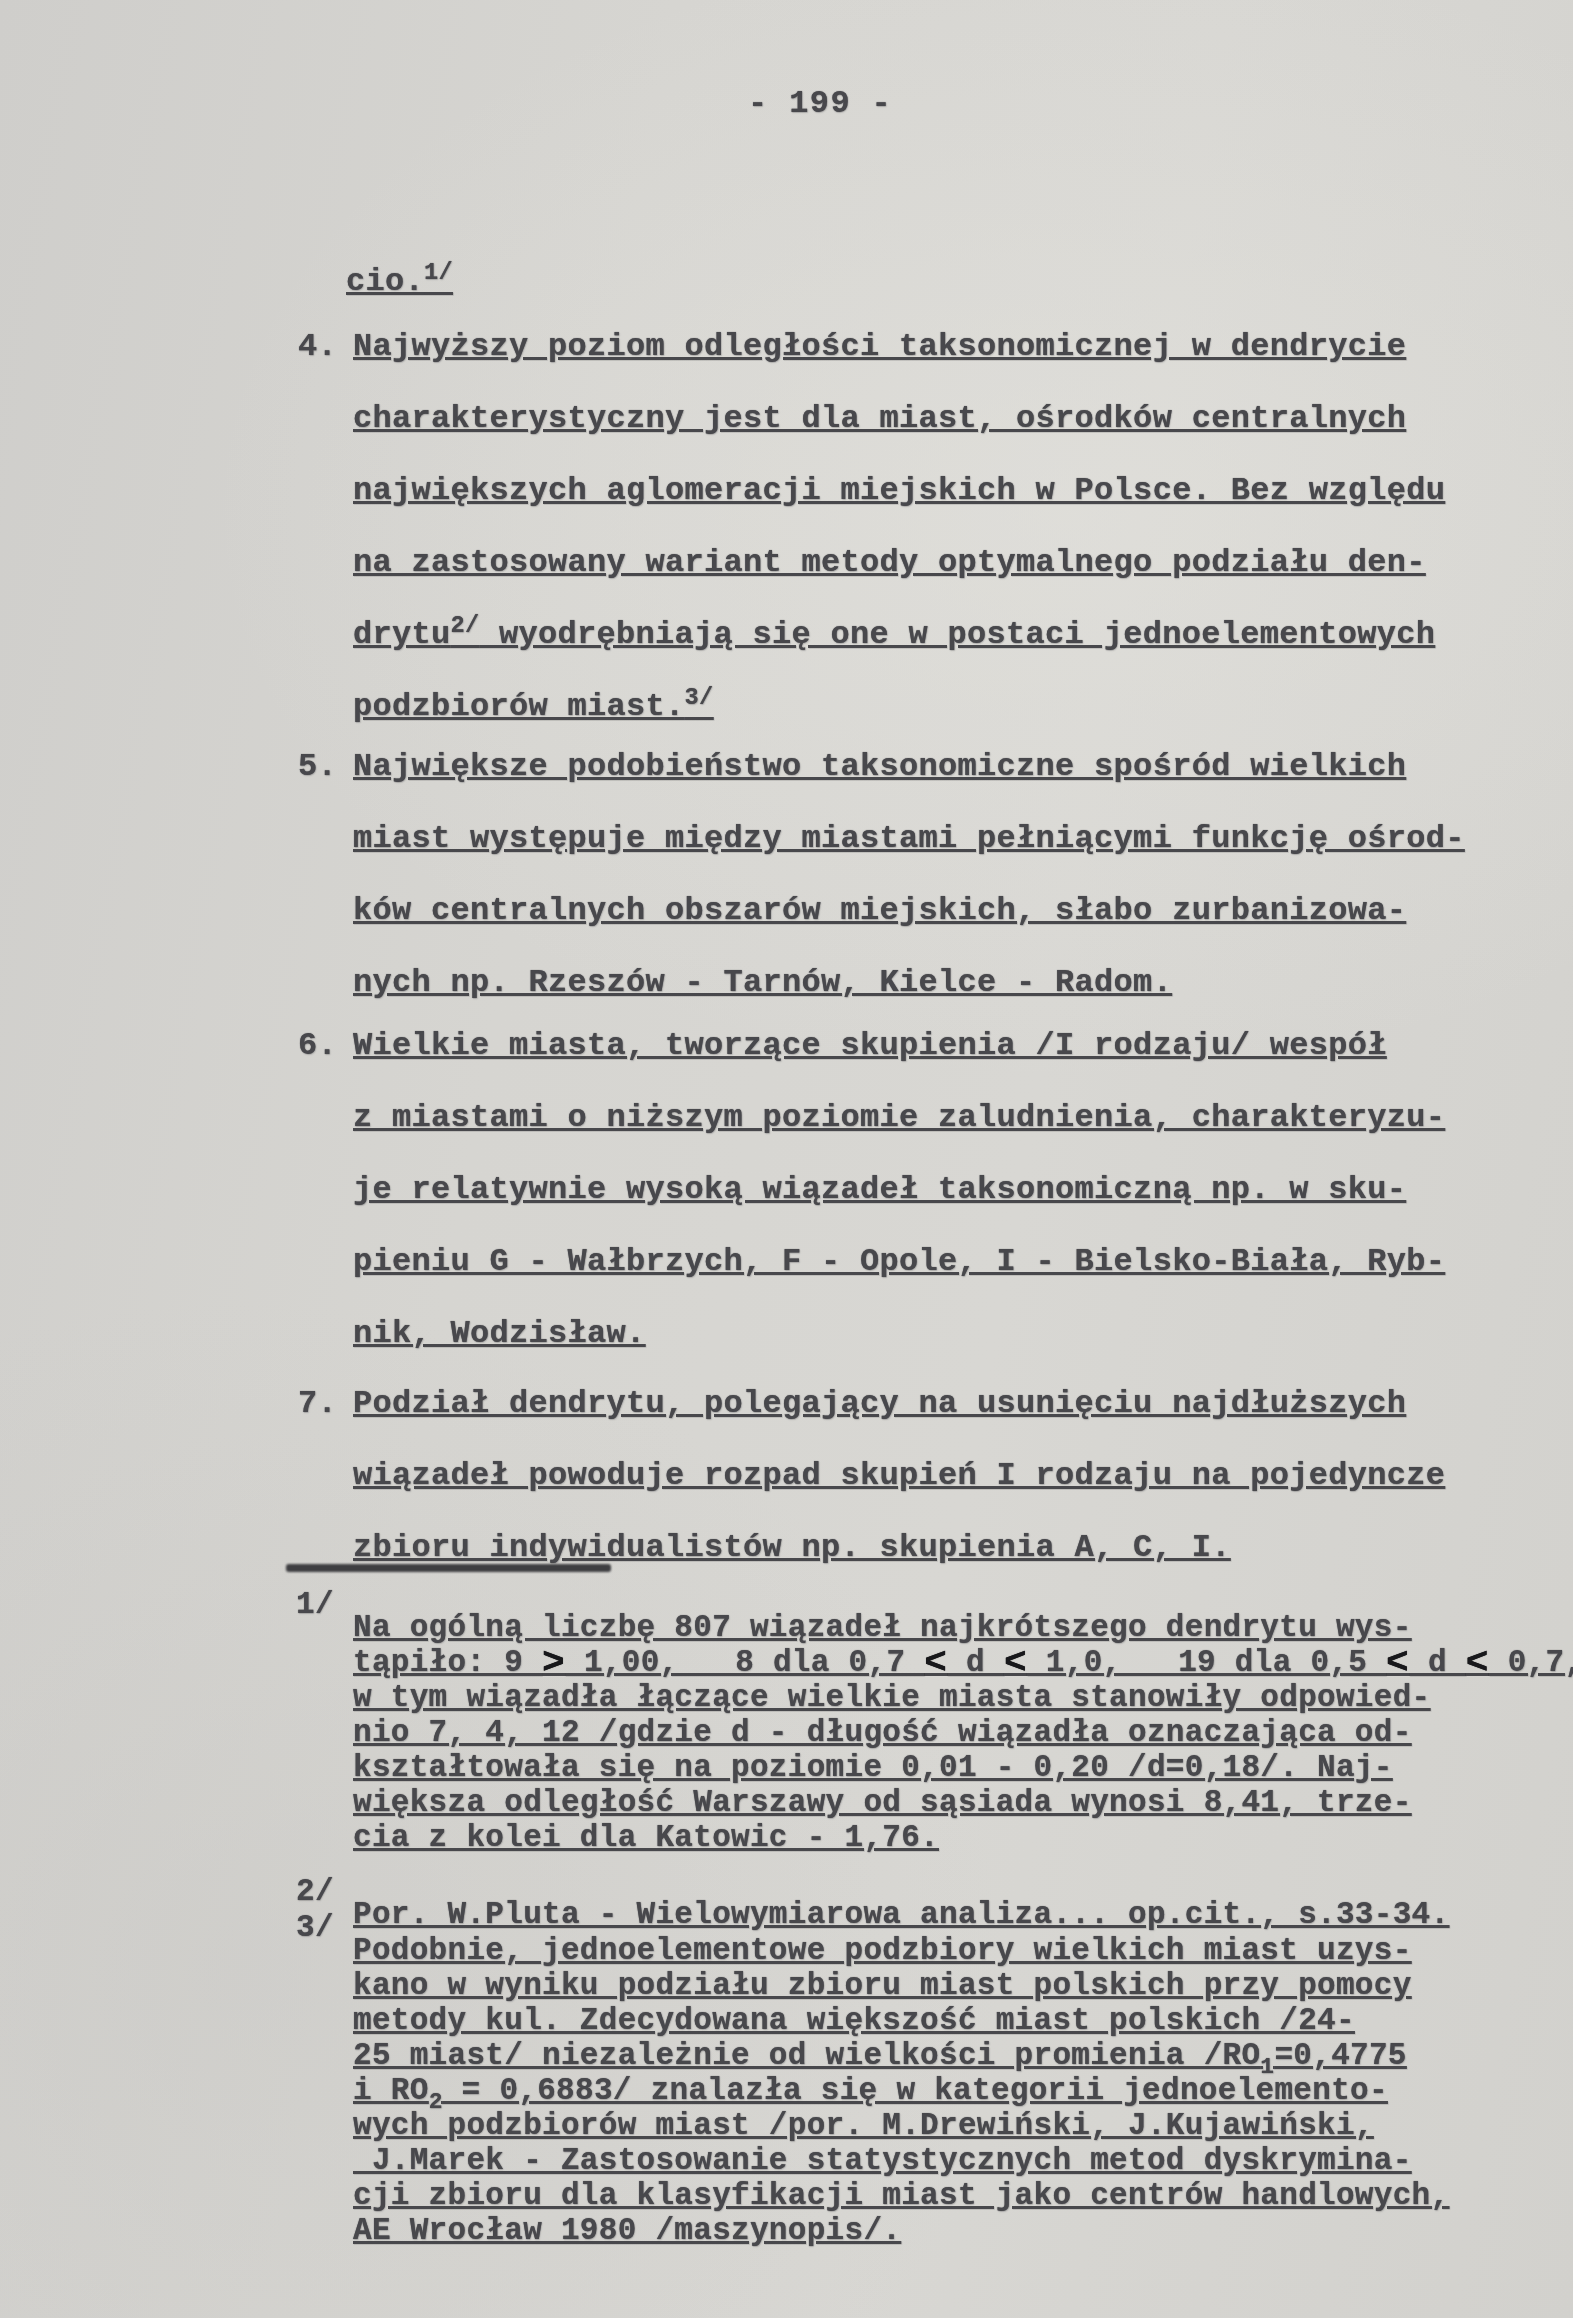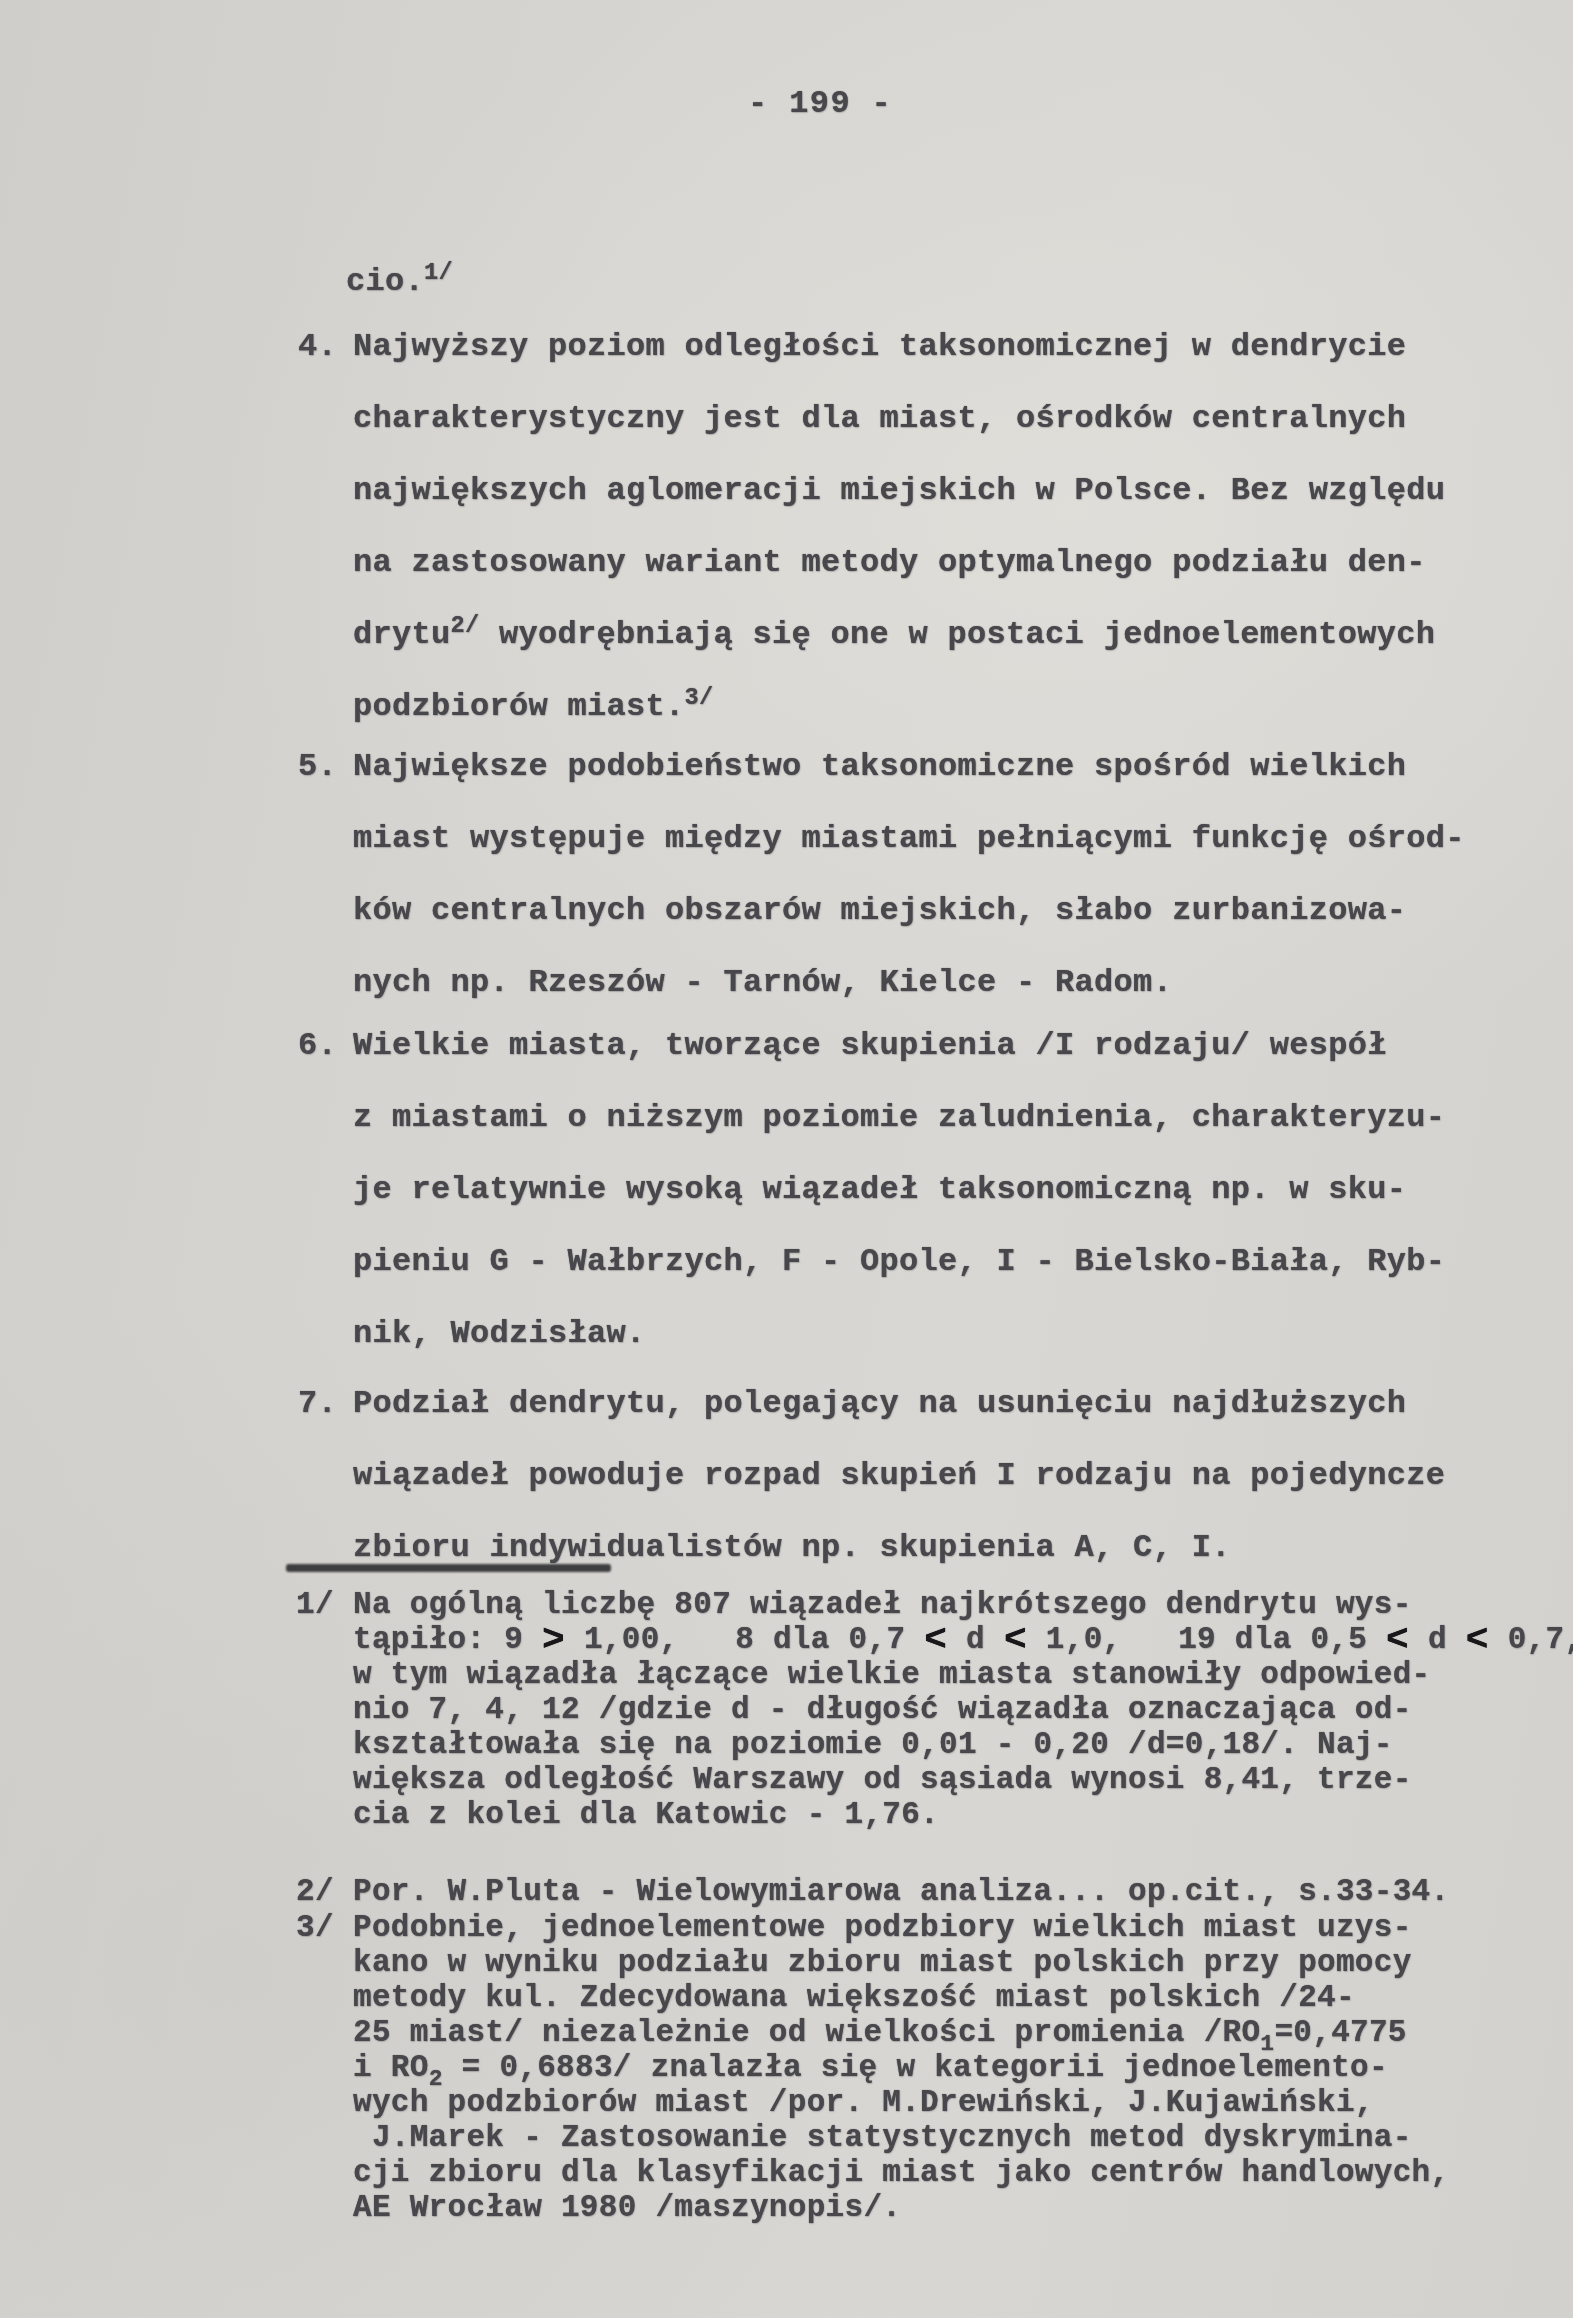--- a/index.html
+++ b/index.html
@@ -13,39 +13,39 @@
       radial-gradient(ellipse 1095px 958px at 15% 85%, rgba(200,199,196,.45), rgba(200,199,196,0) 70%),
       linear-gradient(100deg, #cfcecb 0%, #d6d5d1 34%, #d8d7d3 62%, #d2d1cd 100%);
     font-family:"Liberation Mono","DejaVu Sans Mono",monospace;
     color:#48484c;
   }
   .content { position:absolute; inset:0; filter:blur(0.4px); }
   .txt { font-weight:700; letter-spacing:0.3px;
          text-shadow:0 0 1.1px rgba(72,72,76,.85), 0.7px 0.7px 1.4px rgba(72,72,76,.25); }
   .main  { font-size:32px; line-height:72px; }
   .fnote { font-size:31px; line-height:35px; }
-  .line { white-space:pre; }
+  .line { white-space:pre;text-decoration:underline; }
 
   .pageno { position:absolute; top:68px; left:748px; letter-spacing:1.4px; }
   .intro  { position:absolute; top:246px; left:346px; }
 
   .item { position:absolute; left:0; width:100%; }
   .item .num  { position:absolute; left:298px; top:0; }
   .item .lines { margin-left:353px; margin-right:103px; }
   .item-4 { top:311px; }
   .item-5 { top:731px; }
   .item-6 { top:1010px; }
   .item-7 { top:1368px; }
 
   .fsep { position:absolute; left:286px; top:1564px; width:325px; height:8.2px;
           background:#3e3e41; border-radius:2.7px; filter:blur(1px); }
 
   .fn { position:absolute; left:0; width:100%; }
   .fn .num   { position:absolute; left:296px; top:0; }
-  .fn .lines { margin-left:353px; margin-right:41px; }
+  .fn .lines { margin-left:353px; margin-right:41px;margin-top:23px; }
   .fn-1 { top:1587px; }
   .fn-2 { top:1874px; }
   .fn-3 { top:1910px; }
 
   sup { font-size:.74em; position:relative; top:-.45em; vertical-align:baseline; line-height:0; }
   sub { font-size:.74em; position:relative; top:.38em;  vertical-align:baseline; line-height:0; }
   .ink { color:#18181b; font-size:1.22em; line-height:0; position:relative; top:.04em;
          text-shadow:0 0 0.7px #000; }
 </style>
 </head>

